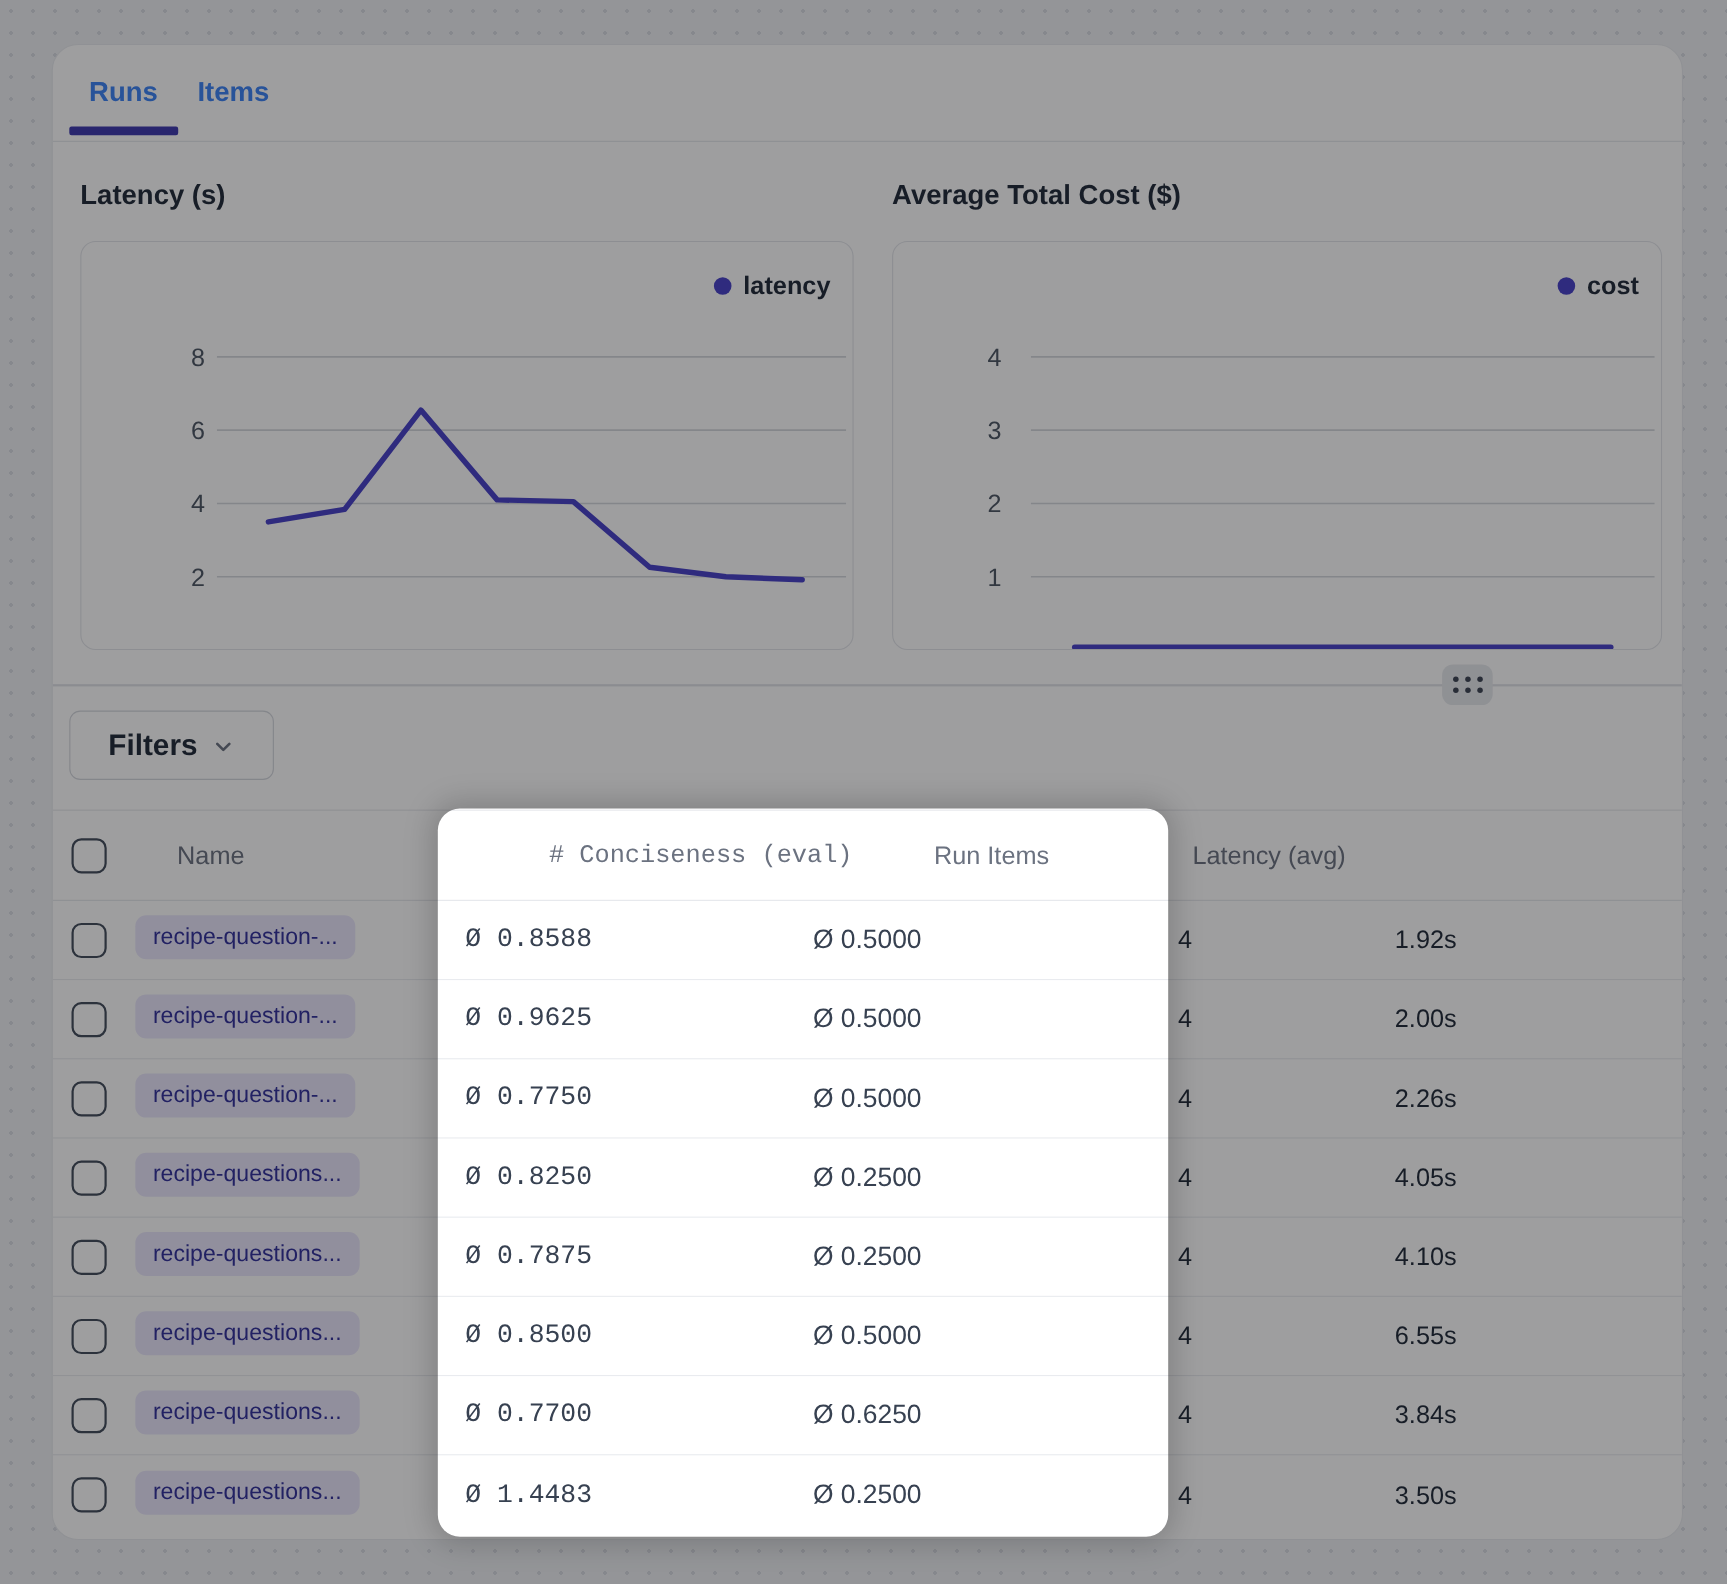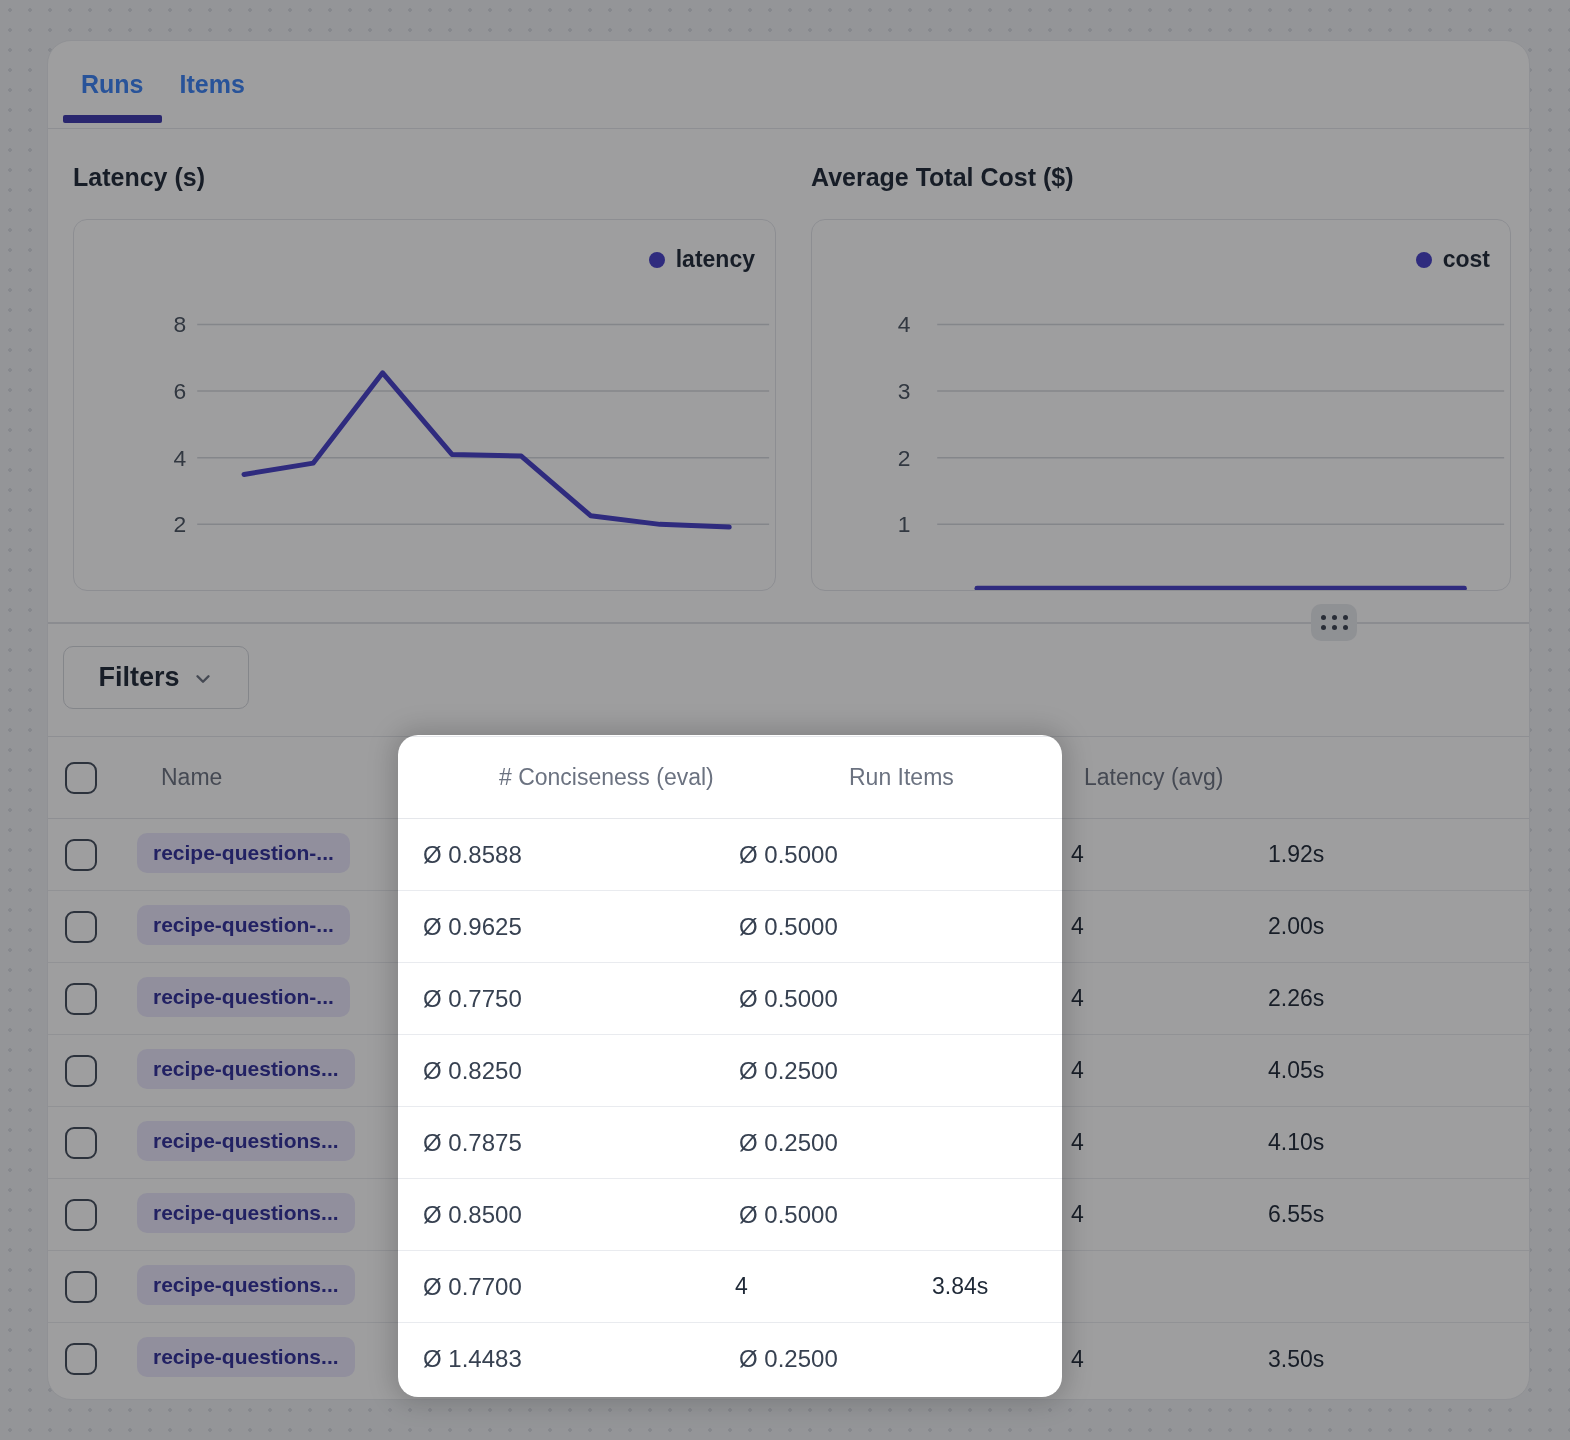--- a/index.html
+++ b/index.html
@@ -48,32 +48,32 @@
     display:flex; align-items:center; justify-content:center; gap:12px;
     font-size:27px; font-weight:bold; color:#1f2937; font-family:inherit; cursor:pointer; }
   .filters-btn svg { margin-top:3px; }
   
   .table { position:absolute; left:0; right:0; top:695px; border-top:1.5px solid #e5e7eb; }
   .thead { display:flex; align-items:center; height:82px; border-bottom:1.5px solid #e5e7eb;gap:38px; }
   .trow  { display:flex; align-items:center; height:72px; border-bottom:1.5px solid #e9ebef; }
   .trow:last-child { border-bottom:none; }
   .col-check { width:75px;  padding-left:17px; }
   .col-name  { width:276px; }
-  .col-conc  { width:328px; padding-left:24px; }
+  .col-conc  { width:328px; padding-left:24px;font-family:Liberation Mono, monospace; }
   .col-diet  { width:336px; padding-left:12px; }
   .col-items { width:196px; padding-left:8px; }
   .col-lat   { flex:1;      padding-left:9px; }
   .hcell { font-size:23px; color:#6b7280; }
   .cell  { font-size:24px; color:#374151; }
   .cell-dark { font-size:23px; color:#1f2937; }
   .checkbox { width:32px; height:32px; border:2.5px solid #414b5a; border-radius:9px;
     background:transparent; cursor:pointer; }
   .badge { display:inline-block; max-width:270px; padding:8px 16px; background:#eae7fc;
-    border-radius:10px; font-size:21px; font-weight:bold; color:#31309b;
-    white-space:nowrap; overflow:hidden; cursor:pointer;margin-left:14px; }
+    border-radius:10px; font-size:21px; font-weight:normal; color:#31309b;
+    white-space:nowrap; overflow:hidden; cursor:pointer; }
   
   .spotlight { position:absolute; left:398px; top:735px; width:664px; height:662px;
     border-radius:20px; pointer-events:none; z-index:50;
     box-shadow: 0 0 0 4000px rgba(13,13,16,0.40), 0 0 26px 6px rgba(0,0,0,0.18); }
 </style>
 </head>
 <body>
 
 <div class="panel">
 
@@ -214,20 +214,21 @@
           <div class="col-diet cell">Ø 0.5000</div>
           <div class="col-items cell-dark">4</div>
           <div class="col-lat cell-dark">6.55s</div>
         </div>
         <div class="trow">
           <div class="col-check">
             <div class="checkbox"></div>
           </div>
           <div class="col-name"><span class="badge">recipe-questions...</span></div>
           <div class="col-conc cell">Ø 0.7700</div>
+          <div class="col-diet cell">Ø 0.6250</div>
           <div class="col-items cell-dark">4</div>
           <div class="col-lat cell-dark">3.84s</div>
         </div>
         <div class="trow">
           <div class="col-check">
             <div class="checkbox"></div>
           </div>
           <div class="col-name"><span class="badge">recipe-questions...</span></div>
           <div class="col-conc cell">Ø 1.4483</div>
           <div class="col-diet cell">Ø 0.2500</div>

